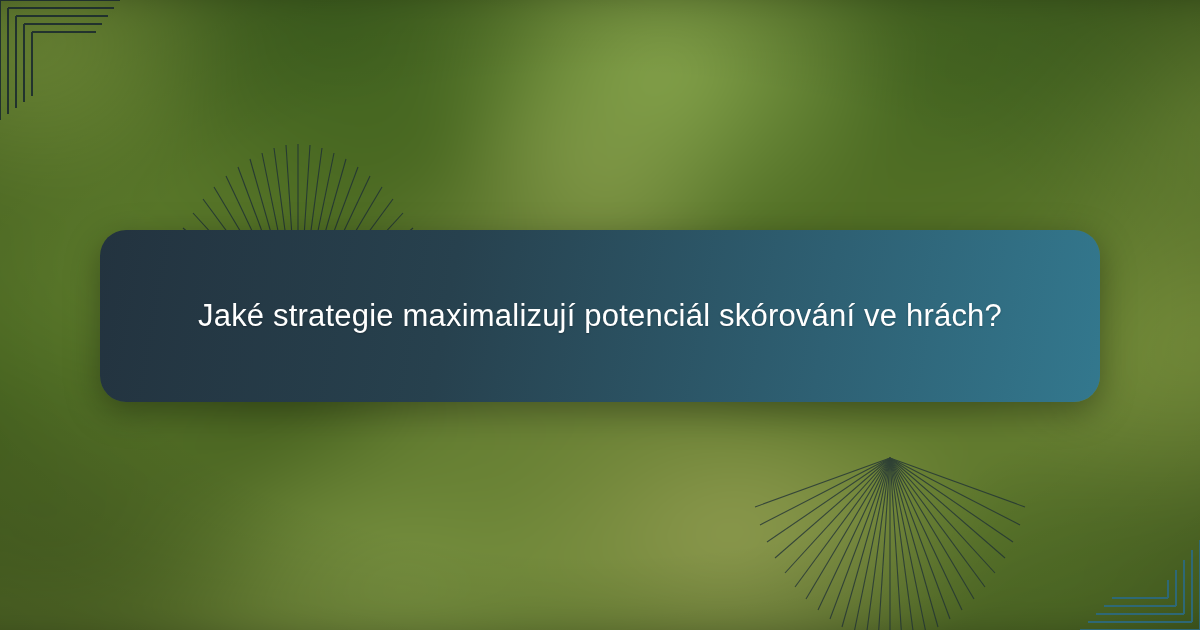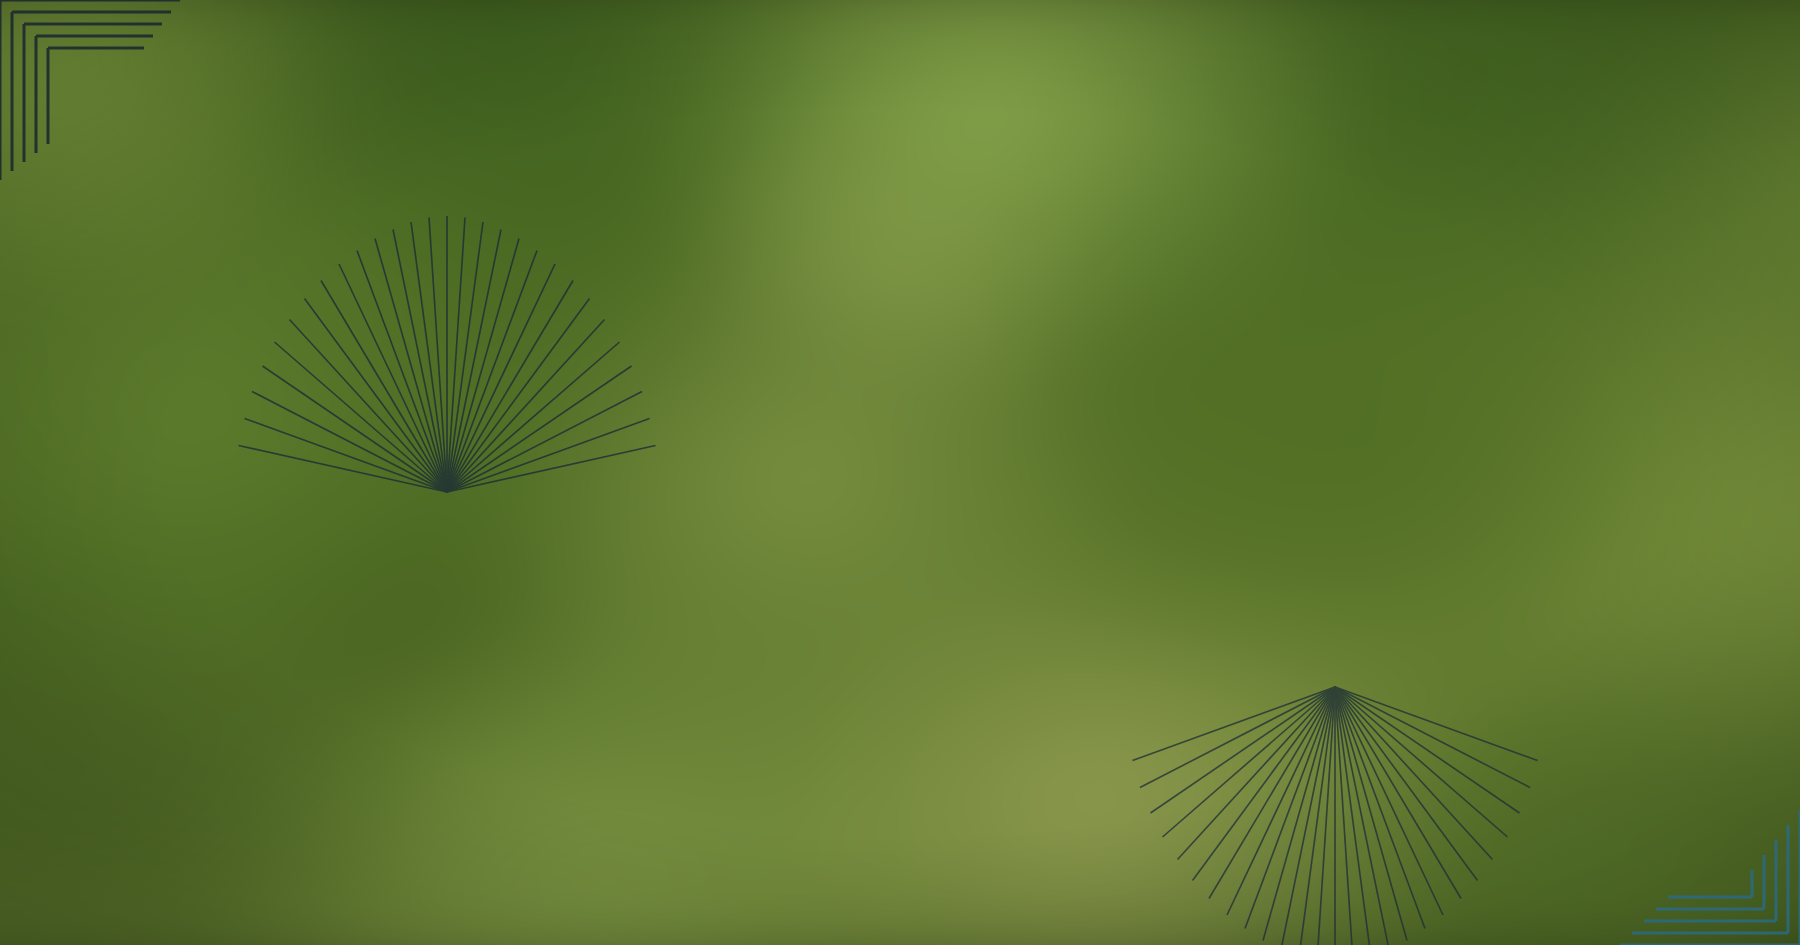--- a/index.html
+++ b/index.html
@@ -183,14 +183,17 @@
         <line x1="190" y1="60" x2="285" y2="189"></line>
         <line x1="190" y1="60" x2="295" y2="175"></line>
         <line x1="190" y1="60" x2="305" y2="160"></line>
         <line x1="190" y1="60" x2="313" y2="144"></line>
         <line x1="190" y1="60" x2="320" y2="127"></line>
         <line x1="190" y1="60" x2="325" y2="109"></line>
       </g>
     </svg>
   </div>
 
+  <div class="card">
+    <div class="card-title">Jaké strategie maximalizují potenciál skórování ve hrách?</div>
+  </div>
 
 </div>
 
 </body></html>

